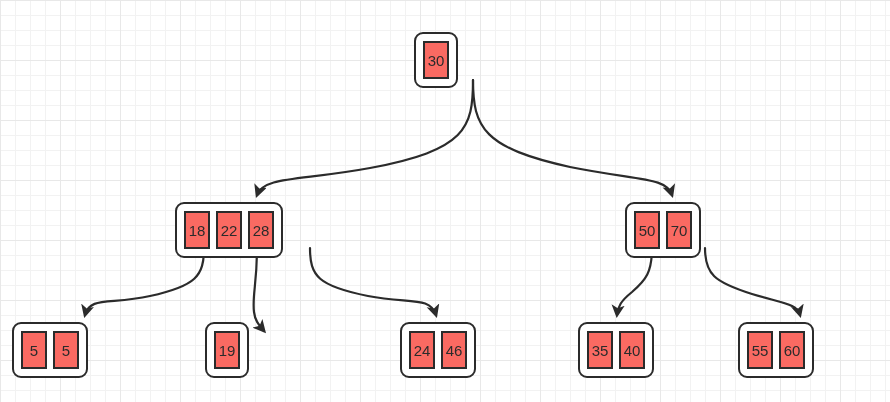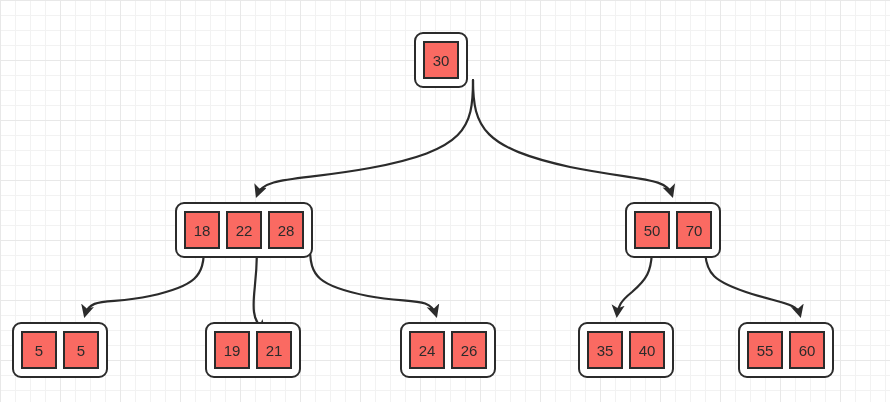--- a/index.html
+++ b/index.html
@@ -38,21 +38,21 @@
     border: 2.5px solid #2b2b2b;
     border-radius: 9px;
     box-sizing: border-box;
     padding: 7px;
     gap: 6px;
   }
   .cell {
     background: #fa6a62;
     border: 2px solid #2b2b2b;
     box-sizing: border-box;
-    width: 36px;
+    width: 26px;
     height: 38px;
     display: flex;
     align-items: center;
     justify-content: center;
     font-family: "Liberation Sans", sans-serif;
     font-size: 15px;
     color: #2b2b2b;
     line-height: 1;
   }
 </style>
@@ -90,25 +90,24 @@
       <div class="node" style="left: 625px; top: 202px;">
         <div class="cell">50</div>
         <div class="cell">70</div>
       </div>
       <div class="node" style="left: 12px; top: 322px;">
         <div class="cell">5</div>
         <div class="cell">5</div>
       </div>
       <div class="node" style="left: 205px; top: 322px;">
         <div class="cell">19</div>
-        <div class="cell">21</div>
       </div>
       <div class="node" style="left: 400px; top: 322px;">
         <div class="cell">24</div>
-        <div class="cell">26</div>
+        <div class="cell">46</div>
       </div>
       <div class="node" style="left: 578px; top: 322px; justify-content: space-between;">
         <div class="cell">35</div>
         <div class="cell">40</div>
       </div>
       <div class="node" style="left: 738px; top: 322px;">
         <div class="cell">55</div>
         <div class="cell">60</div>
       </div>
     </div>

